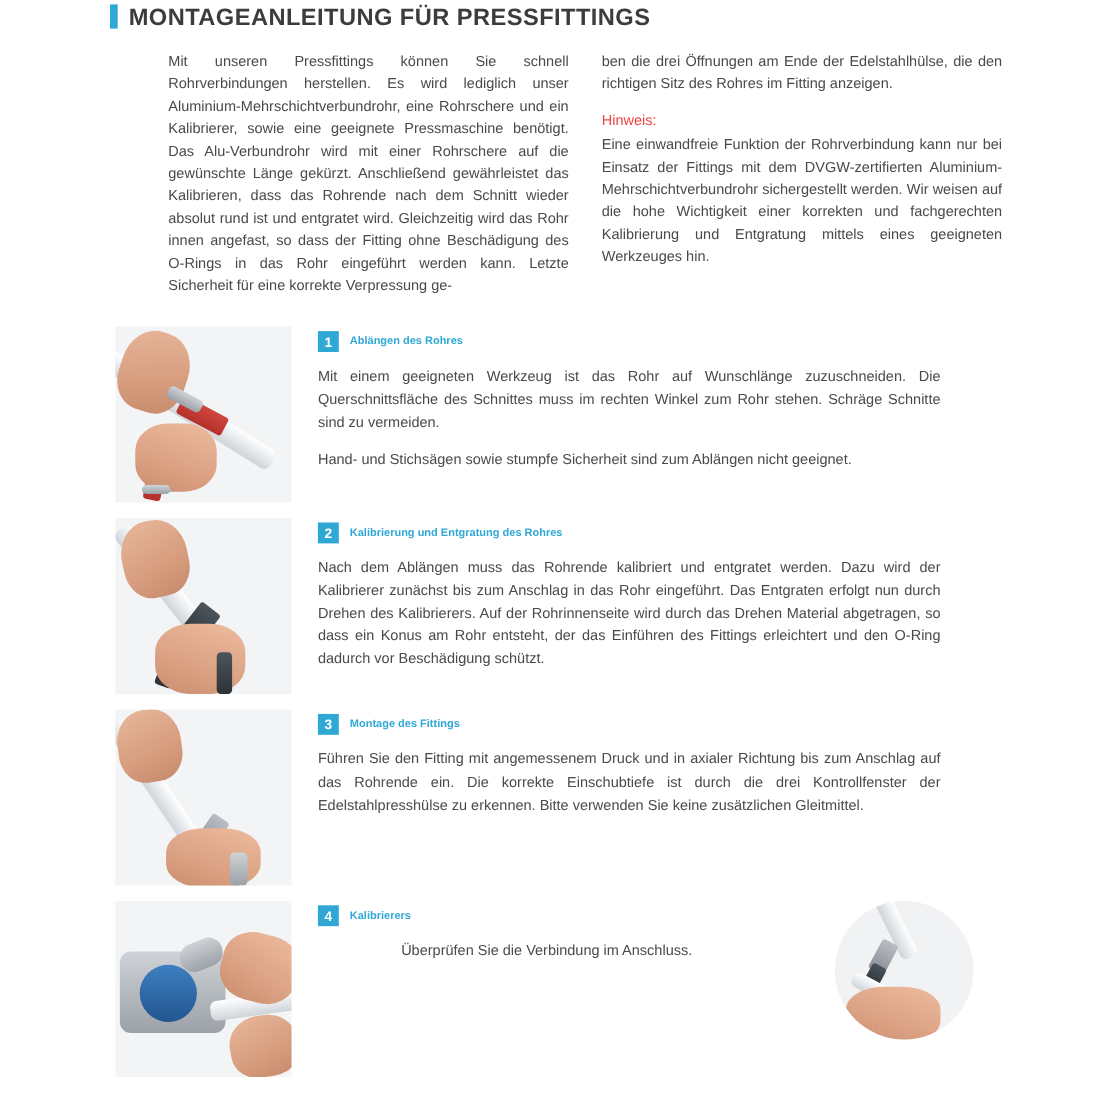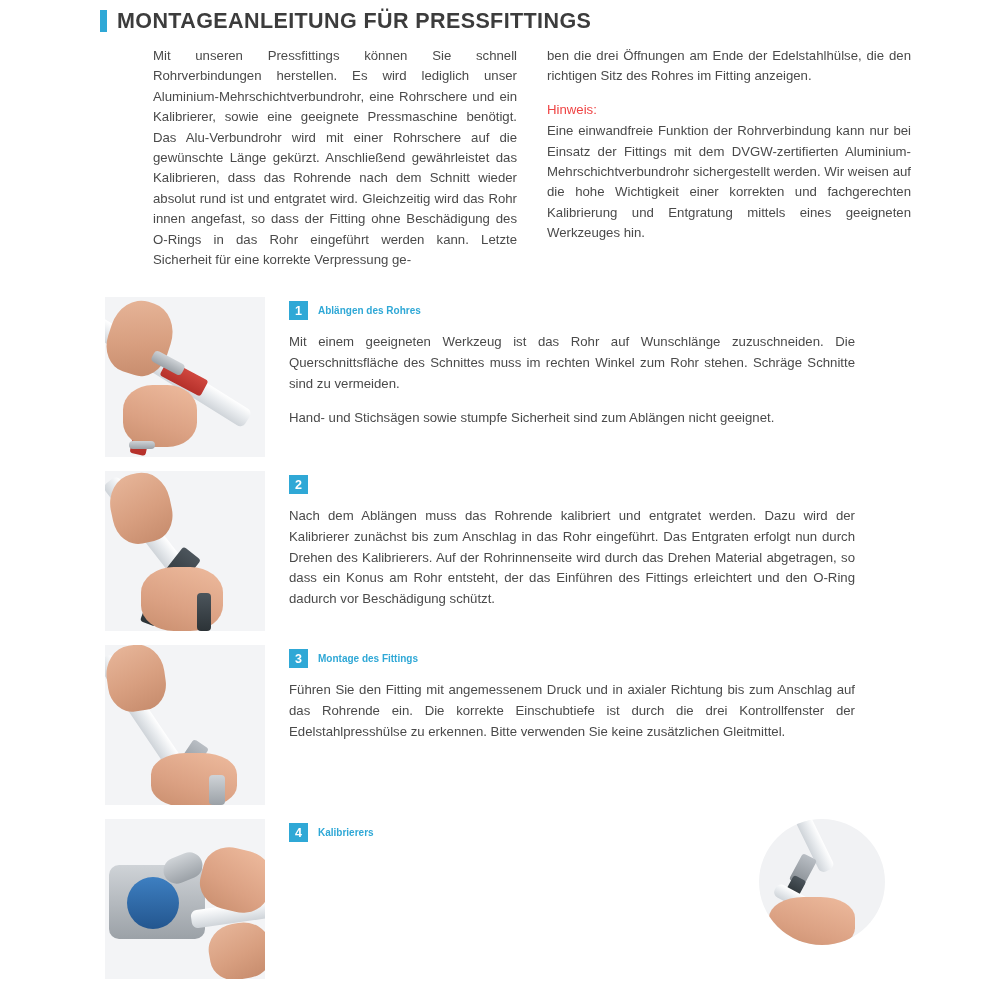--- a/index.html
+++ b/index.html
@@ -18,21 +18,21 @@
     position: relative;
     width: 1000px;
     height: 1000px;
     box-sizing: border-box;
     padding: 0;
   }
 
   
   .title-row {
     display: flex;
-    align-items: center;
+    align-items: flex-start;
     margin: 0;
     padding: 4px 12px 0 100px;
     height: 34px;
   }
   .title-bar {
     width: 7px;
     height: 22px;
     background: #2fa8d6;
     margin-right: 10px;
     flex: 0 0 auto;
@@ -236,20 +236,21 @@
         <div class="ph pipe-white" style="left:12px; top:4px; width:150px; height:19px; transform:rotate(52deg); transform-origin:left top;"></div>
         <div class="ph hand" style="left:6px; top:2px; width:60px; height:70px; transform:rotate(-12deg);"></div>
         <div class="ph tool-dark" style="left:64px; top:78px; width:22px; height:40px; transform:rotate(38deg);"></div>
         <div class="ph tool-dark" style="left:42px; top:110px; width:16px; height:44px; transform:rotate(20deg);"></div>
         <div class="ph hand2" style="left:36px; top:96px; width:82px; height:64px;"></div>
         <div class="ph tool-dark" style="left:92px; top:122px; width:14px; height:38px; border-radius:4px;"></div>
       </div>
       <div class="step-body">
         <div class="step-head">
           <div class="step-num">2</div>
+          <div class="step-title">Kalibrierung und Entgratung des Rohres</div>
         </div>
         <p class="step-text">Nach dem Ablängen muss das Rohrende kalibriert und entgratet werden. Dazu wird der Kalibrierer zunächst bis zum Anschlag in das Rohr eingeführt. Das Entgraten erfolgt nun durch Drehen des Kalibrierers. Auf der Rohrinnenseite wird durch das Drehen Material abgetragen, so dass ein Konus am Rohr entsteht, der das Einführen des Fittings erleichtert und den O-Ring dadurch vor Beschädigung schützt.</p>
       </div>
     </div>
 
     <div class="step">
       <div class="step-figure">
         <div class="ph pipe-white" style="left:6px; top:8px; width:150px; height:18px; transform:rotate(56deg); transform-origin:left top;"></div>
         <div class="ph hand" style="left:2px; top:0px; width:58px; height:66px; transform:rotate(-8deg);"></div>
         <div class="ph fitting" style="left:78px; top:96px; width:18px; height:34px; transform:rotate(34deg);"></div>
@@ -272,20 +273,21 @@
         <div class="ph tool-grey" style="left:58px; top:36px; width:40px; height:26px; border-radius:14px; transform:rotate(-22deg);"></div>
         <div class="ph pipe-white" style="left:86px; top:86px; width:84px; height:18px; transform:rotate(-8deg);"></div>
         <div class="ph hand2" style="left:96px; top:30px; width:70px; height:62px; transform:rotate(14deg);"></div>
         <div class="ph hand" style="left:104px; top:104px; width:62px; height:56px; transform:rotate(-10deg);"></div>
       </div>
       <div class="step-body step4-wrap">
         <div class="step-head">
           <div class="step-num">4</div>
           <div class="step-title">Kalibrierers</div>
         </div>
+        <p class="closing">Überprüfen Sie die Verbindung im Anschluss.</p>
         <div class="inset-figure">
           <div class="ph pipe-white" style="left:50px; top:-6px; width:60px; height:16px; transform:rotate(64deg); transform-origin:left top;"></div>
           <div class="ph fitting" style="left:36px; top:36px; width:16px; height:30px; transform:rotate(28deg);"></div>
           <div class="ph tool-dark" style="left:30px; top:58px; width:14px; height:18px; transform:rotate(28deg);"></div>
           <div class="ph pipe-white" style="left:14px; top:72px; width:40px; height:14px; transform:rotate(28deg);"></div>
           <div class="ph hand2" style="left:10px; top:78px; width:86px; height:52px;"></div>
         </div>
       </div>
     </div>
 

